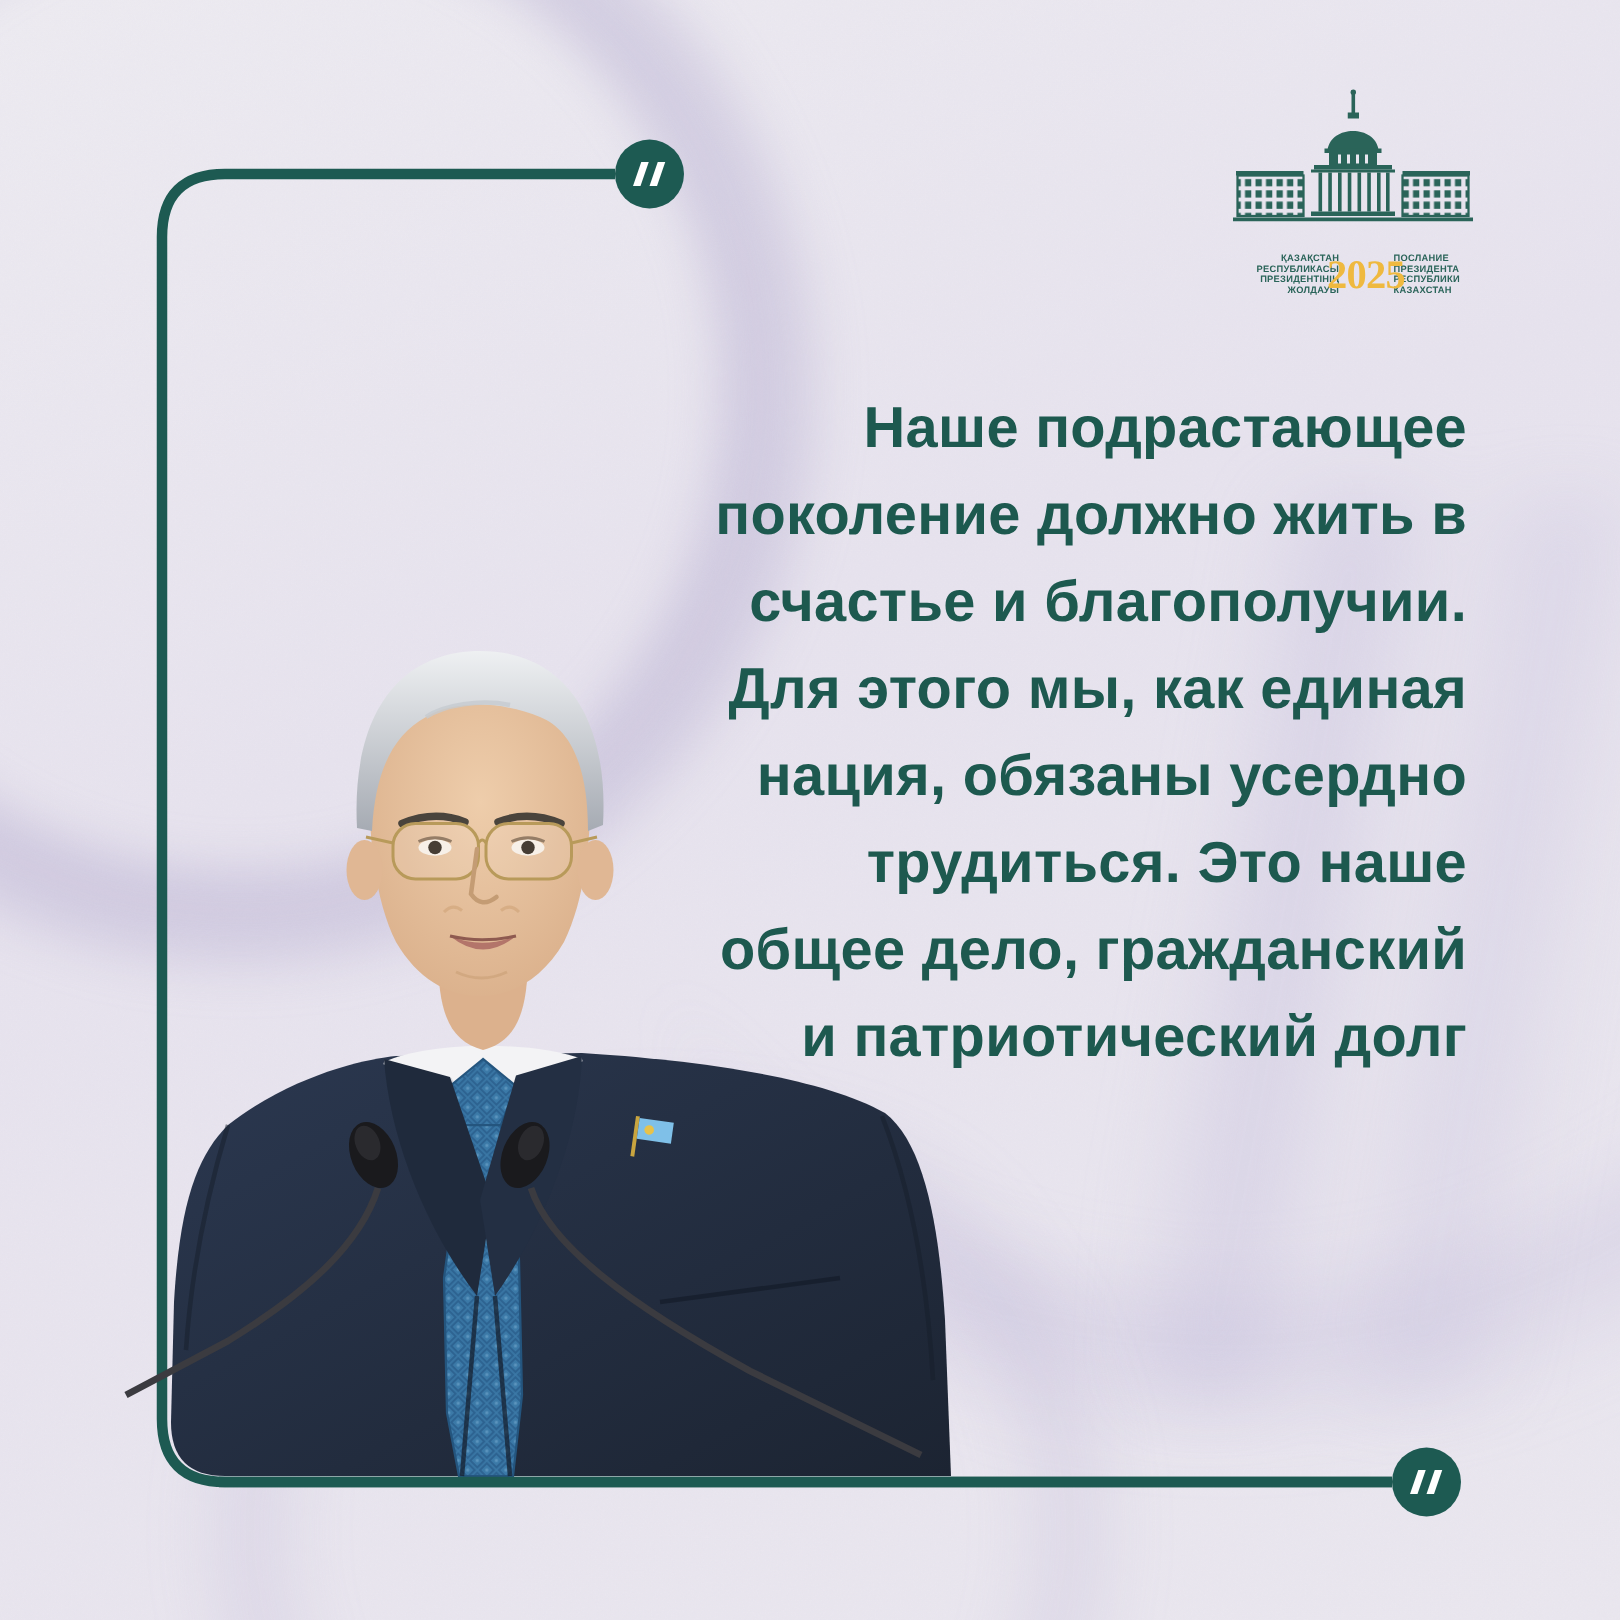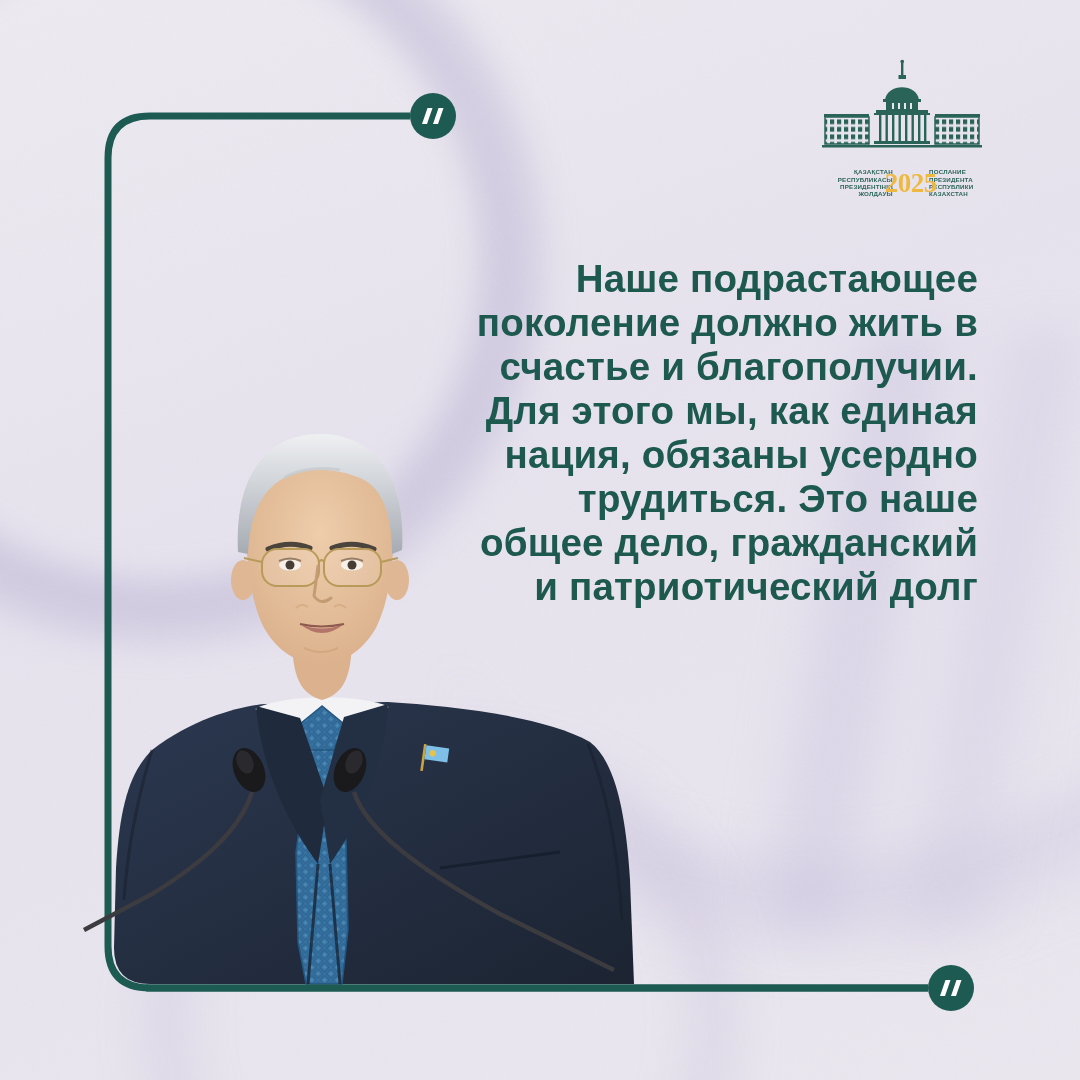--- a/index.html
+++ b/index.html
@@ -26,21 +26,21 @@
   
   .logo{position:absolute;left:812px;top:58px;width:180px;z-index:6;}
   .palace{display:block;margin:0 auto;}
   .logo-row{display:flex;align-items:center;justify-content:center;margin-top:2px;}
   .logo-sm{font-size:10px;line-height:1.16;font-weight:700;color:#2A6459;letter-spacing:.3px;white-space:pre-line;}
   .logo-sm.left{text-align:right;transform:scale(.62);transform-origin:right center;}
   .logo-sm.right{text-align:left;transform:scale(.62);transform-origin:left center;}
   .logo-year{font-size:27px;font-weight:700;color:#EFB93F;letter-spacing:-.5px;margin:16px -8px;z-index:1;font-family:Liberation Serif, serif;}
   
   .quote{position:absolute;top:257px;right:102px;width:660px;z-index:6;
-    text-align:right;color:#1D594F;font-weight:700;font-size:38.5px;line-height:44px;
+    text-align:right;color:#1D594F;font-weight:700;font-size:38.5px;line-height:58px;
     letter-spacing:.2px;white-space:pre-line;}
   
   .attribution{position:absolute;top:781px;right:118px;width:430px;z-index:7;
     text-align:right;color:#23594F;font-weight:700;font-size:20px;line-height:23.6px;white-space:pre-line;}
   .z2{z-index:2}.z3{z-index:3}.z4{z-index:4}
 </style>
 </head>
 <body>
 
 <div class="canvas">

